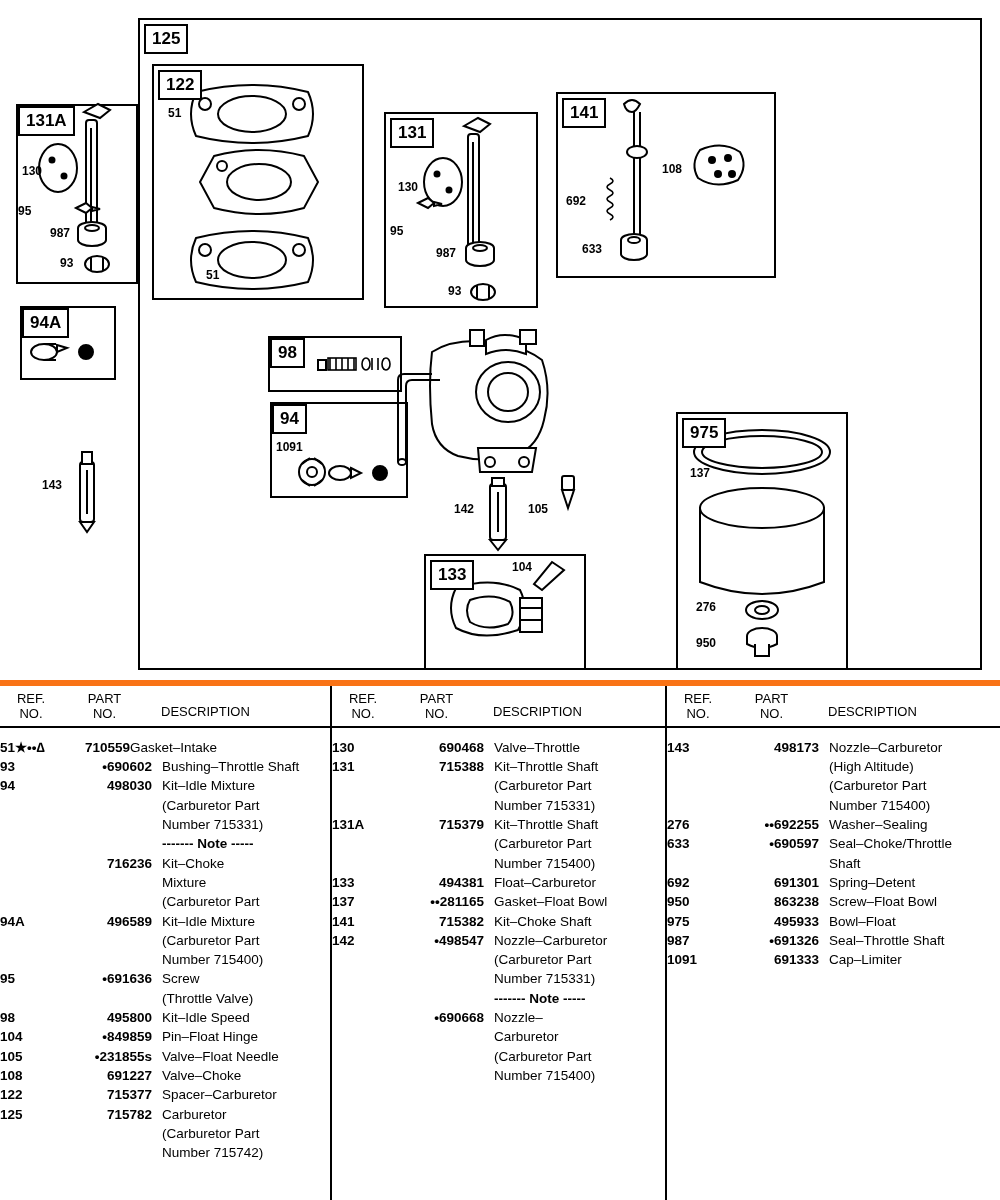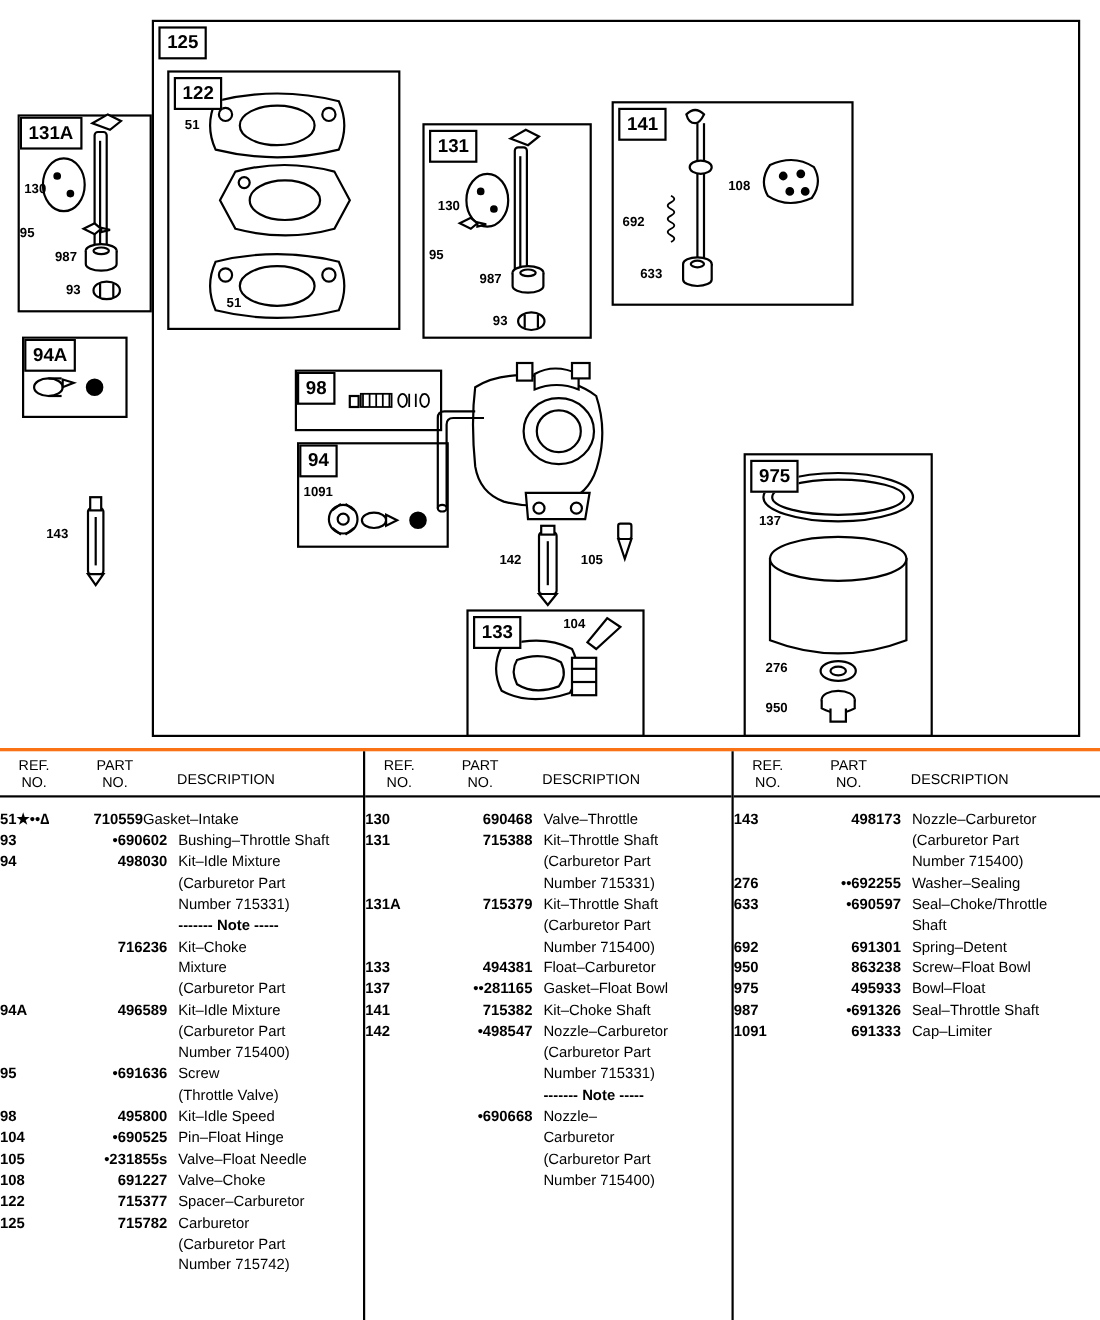--- a/index.html
+++ b/index.html
@@ -47,21 +47,21 @@
   }
   .art { position: absolute; z-index: 3; }
 
   
   .tables {
     position: absolute;
     left: 0;
     top: 680px;
     width: 1000px;
     height: 520px;
-    border-top: 3px solid #f97316;
+    border-top: 6px solid #f97316;
     box-sizing: border-box;
     display: flex;
   }
   .col {
     position: relative;
     box-sizing: border-box;
     padding: 0;
   }
   .col + .col { border-left: 2px solid #000; }
   .col1 { width: 330px; }
@@ -399,21 +399,21 @@
           <div class="c-part"></div>
           <div class="c-desc">(Throttle Valve)</div>
         </div>
         <div class="row">
           <div class="c-ref">98</div>
           <div class="c-part">495800</div>
           <div class="c-desc">Kit–Idle Speed</div>
         </div>
         <div class="row">
           <div class="c-ref">104</div>
-          <div class="c-part">•690525</div>
+          <div class="c-part">•849859</div>
           <div class="c-desc">Pin–Float Hinge</div>
         </div>
         <div class="row">
           <div class="c-ref">105</div>
           <div class="c-part">•231855s</div>
           <div class="c-desc">Valve–Float Needle</div>
         </div>
         <div class="row">
           <div class="c-ref">108</div>
           <div class="c-part">691227</div>
@@ -566,20 +566,25 @@
     </div>
     <div class="rows">
         <div class="row">
           <div class="c-ref">143</div>
           <div class="c-part">498173</div>
           <div class="c-desc">Nozzle–Carburetor</div>
         </div>
         <div class="row">
           <div class="c-ref"></div>
           <div class="c-part"></div>
+          <div class="c-desc">(High Altitude)</div>
+        </div>
+        <div class="row">
+          <div class="c-ref"></div>
+          <div class="c-part"></div>
           <div class="c-desc">(Carburetor Part</div>
         </div>
         <div class="row">
           <div class="c-ref"></div>
           <div class="c-part"></div>
           <div class="c-desc">Number 715400)</div>
         </div>
         <div class="row">
           <div class="c-ref">276</div>
           <div class="c-part">••692255</div>

